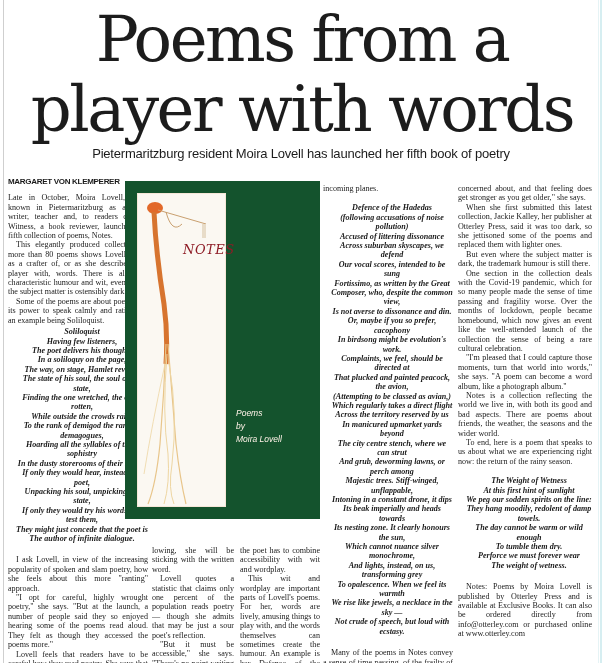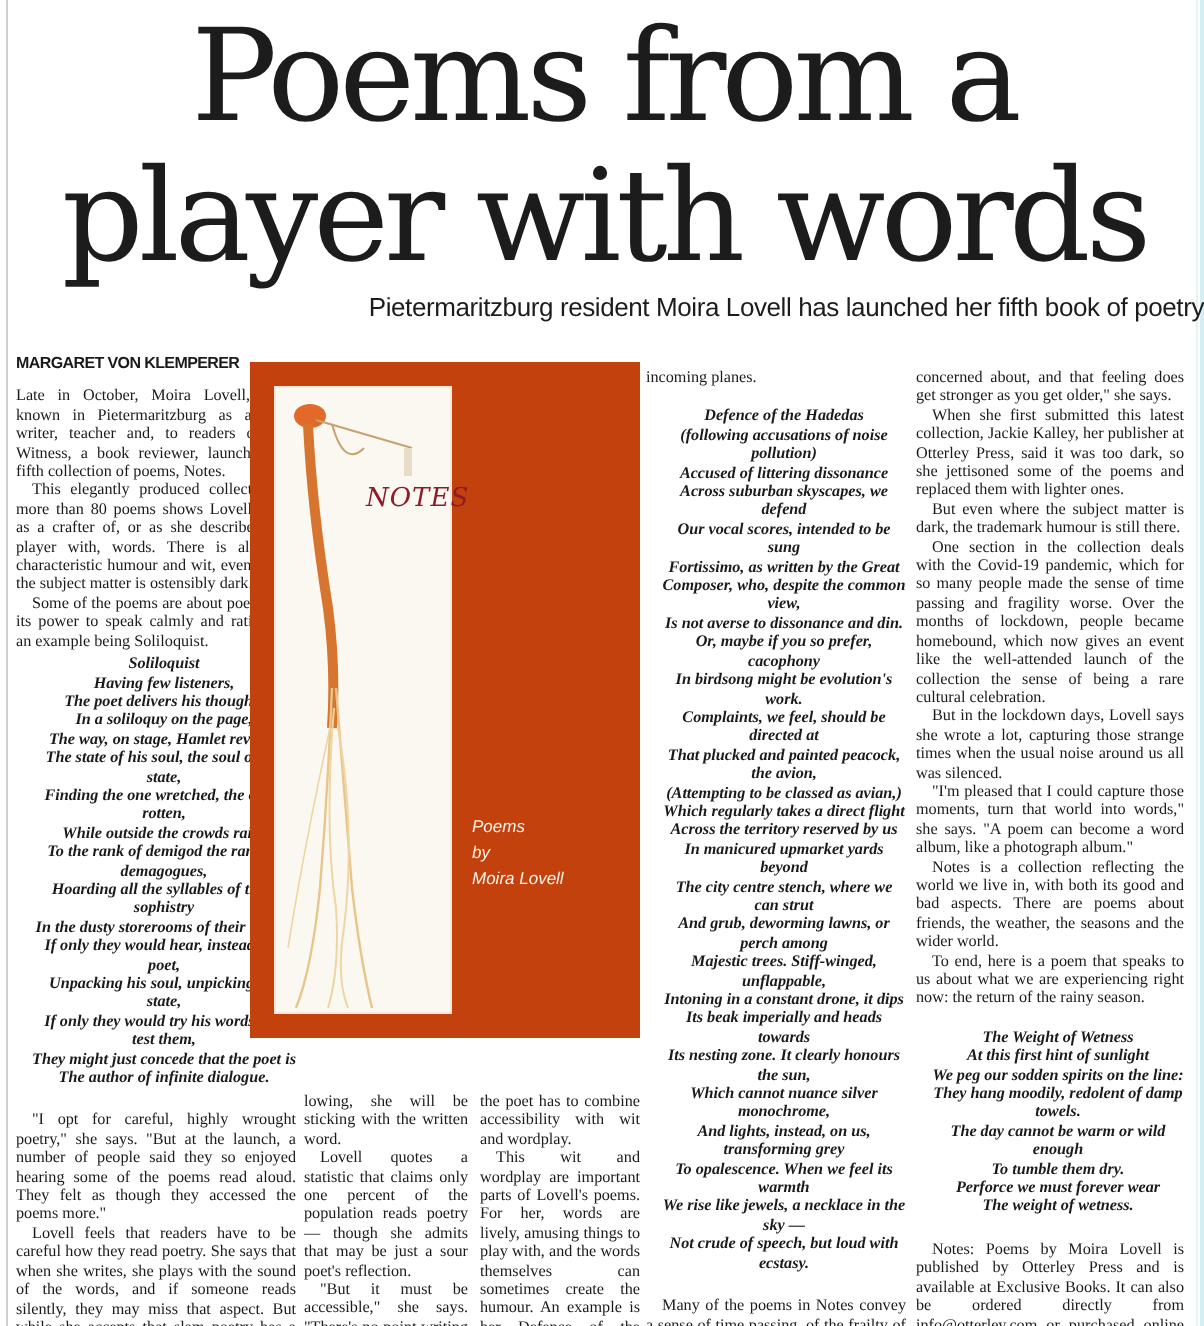--- a/index.html
+++ b/index.html
@@ -1,30 +1,30 @@
 <!DOCTYPE html>
 <html><head>
 <meta charset="utf-8">
 <style>
   html,body{margin:0;padding:0;}
   body{width:602px;height:663px;overflow:hidden;background:#fff;position:relative;font-family:"Liberation Serif",serif;color:#1a1a1a;}
   .leftrule{position:absolute;left:3px;top:0;width:1px;height:663px;background:#cfcfcf;}
   .rightbar{position:absolute;left:600px;top:0;width:2px;height:663px;background:#d6eef1;}
   .rightrule{position:absolute;left:598px;top:0;width:1px;height:663px;background:#e6f3f5;}
   .headline{position:absolute;left:8px;top:4px;width:588px;text-align:center;font-family:"DejaVu Serif",serif;font-weight:400;font-size:64px;line-height:70px;letter-spacing:-2.5px;color:#1c1c1c;margin:0;}
-  .deck{position:absolute;left:0;top:146px;width:602px;text-align:right;font-family:"Liberation Sans",sans-serif;font-size:13px;color:#1c1c1c;letter-spacing:-0.2px;}
+  .deck{position:absolute;left:0;top:146px;width:602px;text-align:center;font-family:"Liberation Sans",sans-serif;font-size:13px;color:#1c1c1c;letter-spacing:-0.2px;}
   .col{position:absolute;font-size:8.1px;line-height:9.4px;text-align:justify;hyphens:auto;}
   .col p{margin:0;text-indent:8px;}
   .col p.noind{text-indent:0;}
   .byline{font-family:"Liberation Sans",sans-serif;font-weight:bold;font-size:8px;letter-spacing:-0.3px;margin:0 0 7px 0;}
   .poem{margin:2px 0 4px 0;}
   .poem div{font-weight:bold;font-style:italic;padding-left:8px;text-indent:0;text-align:center;}
   .gap{height:8px;}
   
-  .cover{position:absolute;left:125px;top:181px;width:195px;height:338px;background:#c2410c;}
+  .cover{position:absolute;left:125px;top:181px;width:195px;height:338px;background:#14532d;}
   .cover-inner{position:absolute;left:12px;top:12px;width:87px;height:312px;background:#fbf8f2;border:1px solid #f6e7d8;}
   .cover-title{position:absolute;left:45px;top:48px;font-family:"DejaVu Serif",serif;font-style:italic;font-size:13px;color:#8e1c26;letter-spacing:0.5px;}
   .cover-sub{position:absolute;left:111px;top:226px;font-family:Liberation Sans, sans-serif;font-style:italic;font-size:8.5px;line-height:13px;color:#fff3e8;}
   .root{position:absolute;left:0;top:0;}
 </style>
 </head>
 <body>
 
 <div class="leftrule"></div>
 <div class="rightrule"></div>
@@ -53,20 +53,21 @@
     <div>To the rank of demigod the ranting demagogues,</div>
     <div>Hoarding all the syllables of their sophistry</div>
     <div>In the dusty storerooms of their heads.</div>
     <div>If only they would hear, instead, the poet,</div>
     <div>Unpacking his soul, unpicking the state,</div>
     <div>If only they would try his words and test them,</div>
     <div>They might just concede that the poet is</div>
     <div>The author of infinite dialogue.</div>
   </div>
   <div class="gap"></div>
+  <p>I ask Lovell, in view of the increasing popularity of spoken and slam poetry, how she feels about this more "ranting" approach.</p>
   <p>"I opt for careful, highly wrought poetry," she says. "But at the launch, a number of people said they so enjoyed hearing some of the poems read aloud. They felt as though they accessed the poems more."</p>
   <p>Lovell feels that readers have to be careful how they read poetry. She says that when she writes, she plays with the sound of the words, and if someone reads silently, they may miss that aspect. But while she accepts that slam poetry has a place and a fol-</p>
 </div>
 
 <div class="cover">
   <div class="cover-inner">
     <svg class="root" width="87" height="312" viewBox="0 0 87 312">
       <ellipse cx="17" cy="14" rx="8" ry="6" fill="#e2692a"></ellipse>
       <path d="M20 16 L68 30" stroke="#c9a070" stroke-width="1" fill="none"></path>
       <path d="M28 18 Q34 40 44 30" stroke="#c9a070" stroke-width="1" fill="none"></path>
@@ -134,21 +135,20 @@
   <div class="gap"></div>
   <p>Many of the poems in Notes convey a sense of time passing, of the frailty of life. Lovell admits she has always been conscious of transience — her second collection was Departures, dealing with emigration and death.</p>
 
 </div>
 
 <div class="col" style="left:458px;top:184px;width:134px;">
   <p class="noind">concerned about, and that feeling does get stronger as you get older," she says.</p>
   <p>When she first submitted this latest collection, Jackie Kalley, her publisher at Otterley Press, said it was too dark, so she jettisoned some of the poems and replaced them with lighter ones.</p>
   <p>But even where the subject matter is dark, the trademark humour is still there.</p>
   <p>One section in the collection deals with the Covid-19 pandemic, which for so many people made the sense of time passing and fragility worse. Over the months of lockdown, people became homebound, which now gives an event like the well-attended launch of the collection the sense of being a rare cultural celebration.</p>
-  <p>But in the lockdown days, Lovell says she wrote a lot, capturing those strange times when the usual noise around us all was silenced.</p>
   <p>"I'm pleased that I could capture those moments, turn that world into words," she says. "A poem can become a word album, like a photograph album."</p>
   <p>Notes is a collection reflecting the world we live in, with both its good and bad aspects. There are poems about friends, the weather, the seasons and the wider world.</p>
   <p>To end, here is a poem that speaks to us about what we are experiencing right now: the return of the rainy season.</p>
   <div class="gap"></div>
   <div class="poem">
     <div>The Weight of Wetness</div>
     <div>At this first hint of sunlight</div>
     <div>We peg our sodden spirits on the line:</div>
     <div>They hang moodily, redolent of damp towels.</div>
     <div>The day cannot be warm or wild enough</div>

